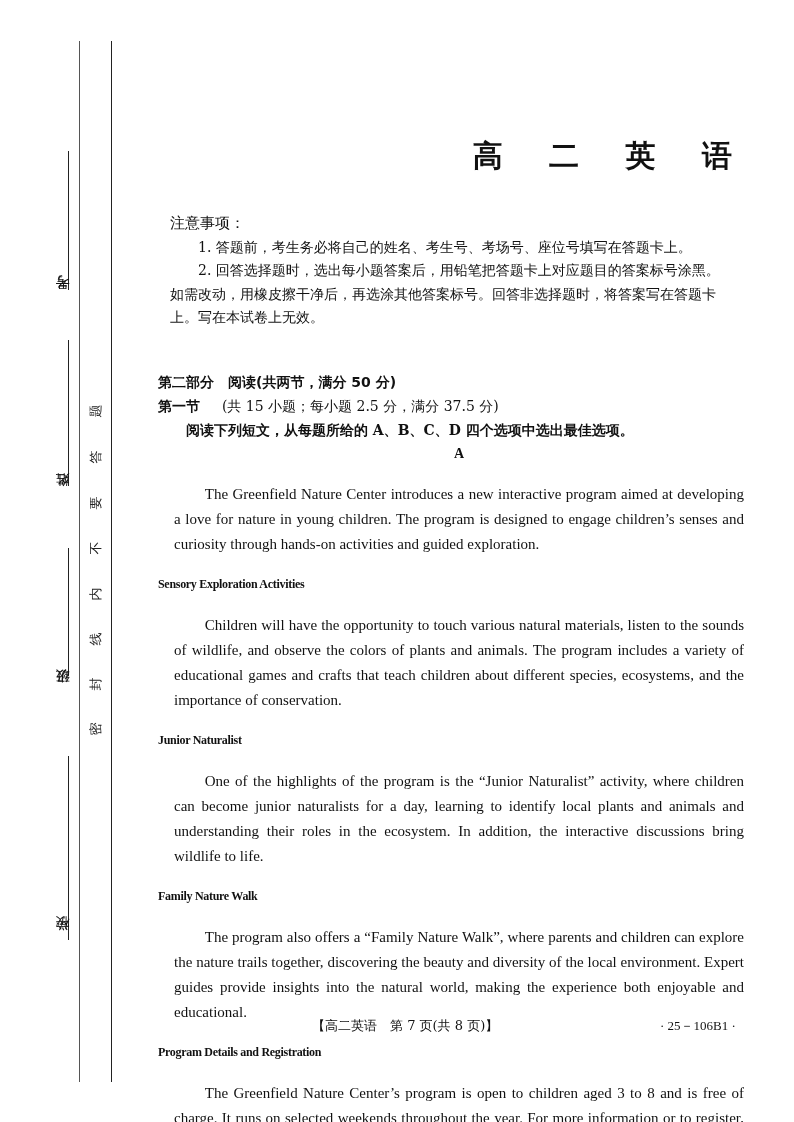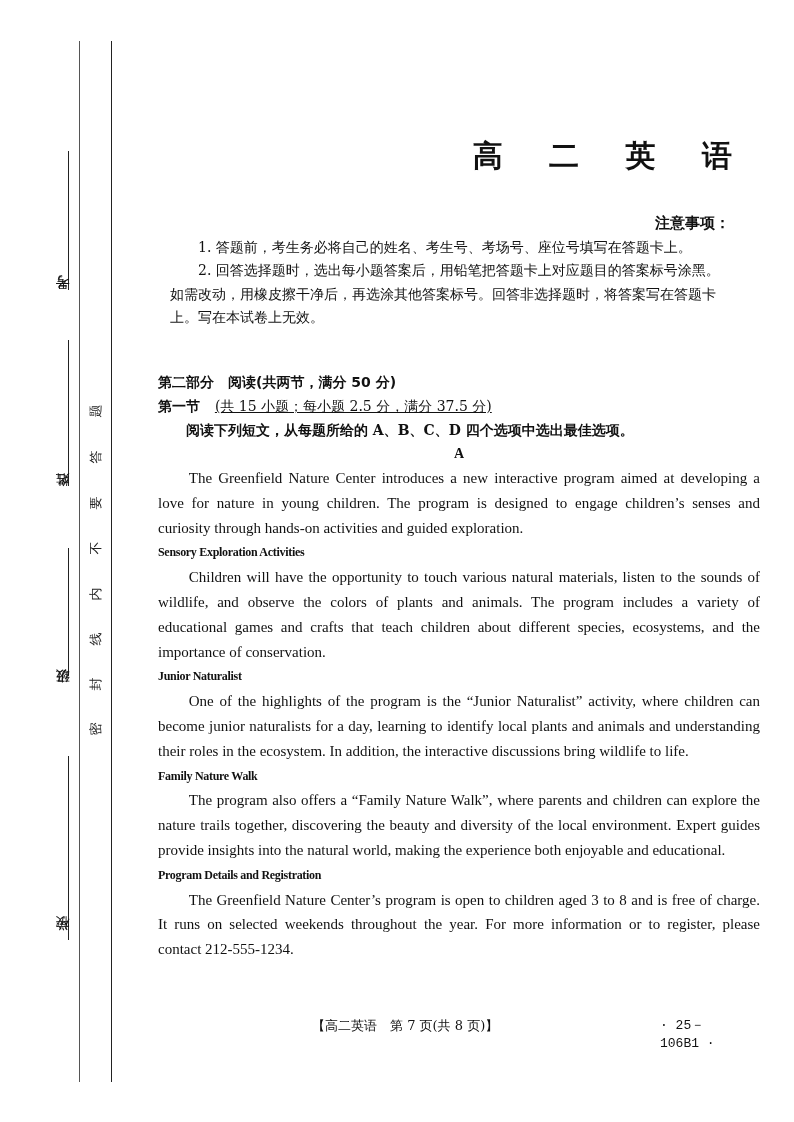--- a/index.html
+++ b/index.html
@@ -28,33 +28,33 @@
     
     .content { position: absolute; left: 140px; top: 0; width: 602px; }
     .title {
       position: absolute; top: 138px; left: 0; width: 602px;
       text-align: right; font-family: "DejaVu Sans", sans-serif;
       font-weight: bold; font-size: 30px; letter-spacing: 18px; line-height: 36px;
       padding-left: 8px;
     }
     .notice { position: absolute; top: 212px; left: 30px; width: 560px;
       font-family: "DejaVu Serif", serif; font-size: 14px; line-height: 23.5px; }
-    .notice-heading { font-family: "DejaVu Sans", sans-serif; font-weight: bold; font-size: 15px; text-align: right; }
+    .notice-heading { font-family: "DejaVu Sans", sans-serif; font-weight: normal; font-size: 15px; }
     .notice p { margin: 0; text-indent: 2em; }
     .section { position: absolute; left: 18px; width: 602px; font-size: 14px; line-height: 24px; }
     .sec-h { font-family: "DejaVu Sans", sans-serif; font-weight: bold; font-size: 14px; margin: 0; }
     .sec-h .light { font-weight: normal; font-family: "DejaVu Serif", serif; }
     .sec-instr { margin: 0; text-indent: 2em; font-family: "DejaVu Serif", serif; font-size: 14px; font-weight: bold; }
     .passage-letter { text-align: center; font-weight: bold; font-size: 14px; margin: 0; }
     .article { font-family: "Liberation Serif", serif; font-size: 15px; line-height: 24.8px; text-align: justify; }
     .article h3 { margin: 0; font-size: 12px; font-weight: bold; letter-spacing: -0.3px; }
-    .article p { margin: 0; text-indent: 2.05em; }
+    .article p { margin: 16px; text-indent: 2.05em; }
     .footer { position: absolute; top: 1017px; left: 0; width: 602px; font-size: 13px; line-height: 18px; }
     .footer-center { position: absolute; left: 172px; font-family: "DejaVu Serif", serif; font-size: 13px; }
-    .footer-right { position: absolute; left: 520px; font-family: Liberation Mono, monospace; font-size: 13px; }
+    .footer-right { position: absolute; left: 520px; font-family: Liberation Serif, serif; font-size: 13px; }
   </style>
 </head>
 <body>
 
 <div>
   <div class="vline inner"></div>
   <div class="vline outer"></div>
 
   <div class="blank" style="top:151px;height:139px;"></div>
   <div class="margin-label" style="top:300px;">考号</div>
@@ -84,21 +84,21 @@
   <div class="notice">
     <div class="notice-heading">注意事项：</div>
     <p>1. 答题前，考生务必将自己的姓名、考生号、考场号、座位号填写在答题卡上。</p>
     <p>2. 回答选择题时，选出每小题答案后，用铅笔把答题卡上对应题目的答案标号涂黑。如需改动，用橡皮擦干净后，再选涂其他答案标号。回答非选择题时，将答案写在答题卡上。写在本试卷上无效。</p>
   </div>
 
   <div class="section" style="top:370px;">
     <p class="sec-h">第二部分　阅读(共两节，满分 50 分)</p>
     <p class="sec-h">
       <span>第一节</span>
-      <span class="light" style="margin-left:10px;text-decoration:underline;">(共 15 小题；每小题 2.5 分，满分 37.5 分)</span>
+      <span class="light" style="margin-left:17px;">(共 15 小题；每小题 2.5 分，满分 37.5 分)</span>
     </p>
     <p class="sec-instr">阅读下列短文，从每题所给的 A、B、C、D 四个选项中选出最佳选项。</p>
     <p class="passage-letter">A</p>
 
     <div class="article">
       <p>The Greenfield Nature Center introduces a new interactive program aimed at developing a love for nature in young children. The program is designed to engage children’s senses and curiosity through hands-on activities and guided exploration.</p>
 
       <h3>Sensory Exploration Activities</h3>
       <p>Children will have the opportunity to touch various natural materials, listen to the sounds of wildlife, and observe the colors of plants and animals. The program includes a variety of educational games and crafts that teach children about different species, ecosystems, and the importance of conservation.</p>
 

